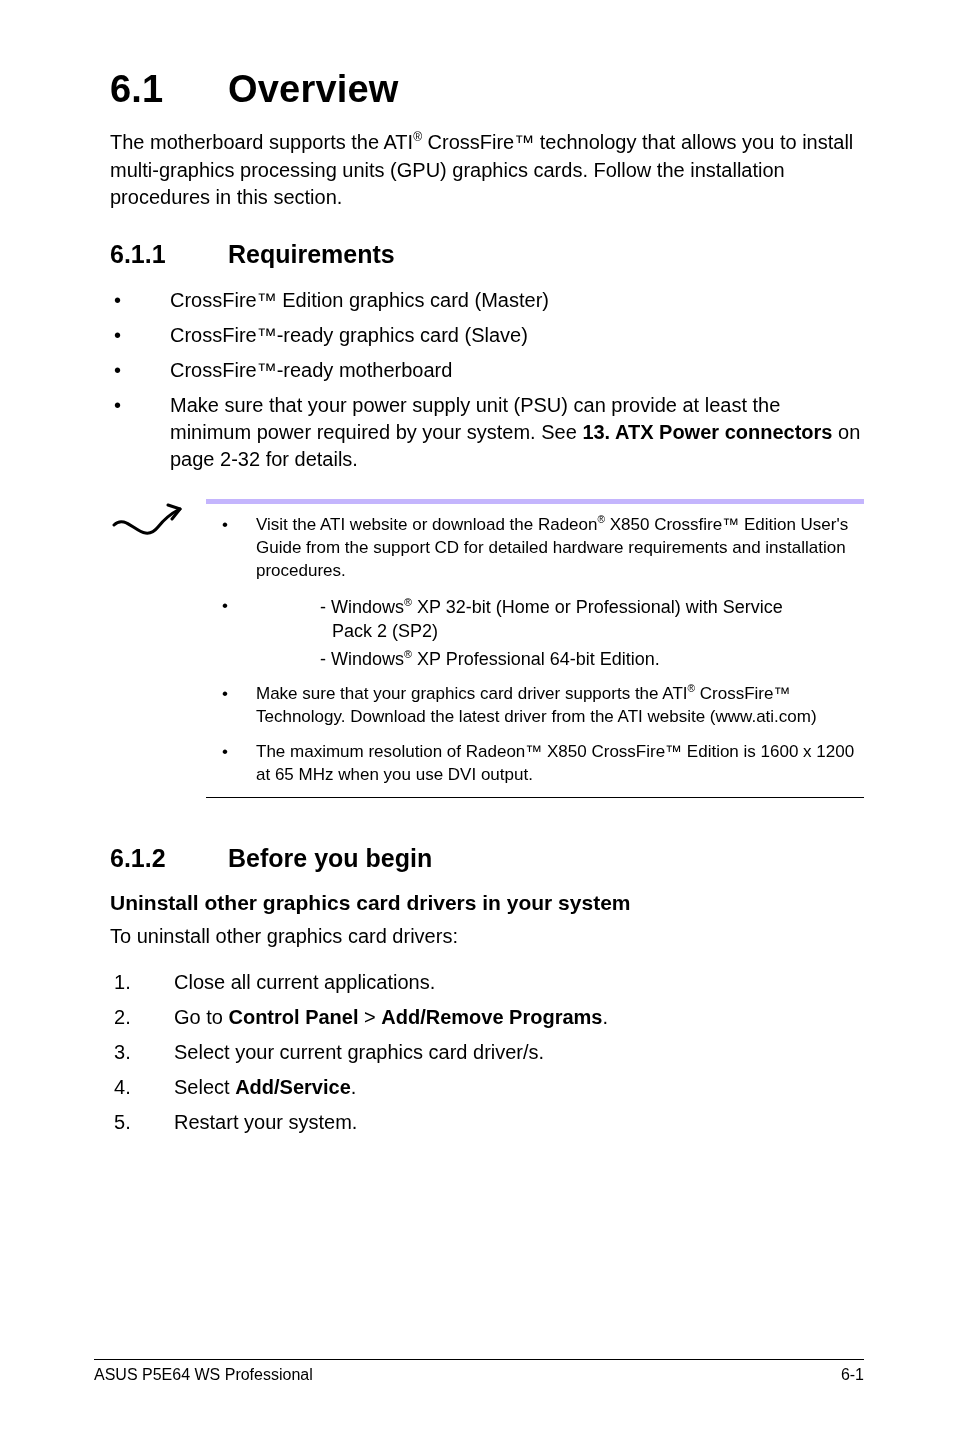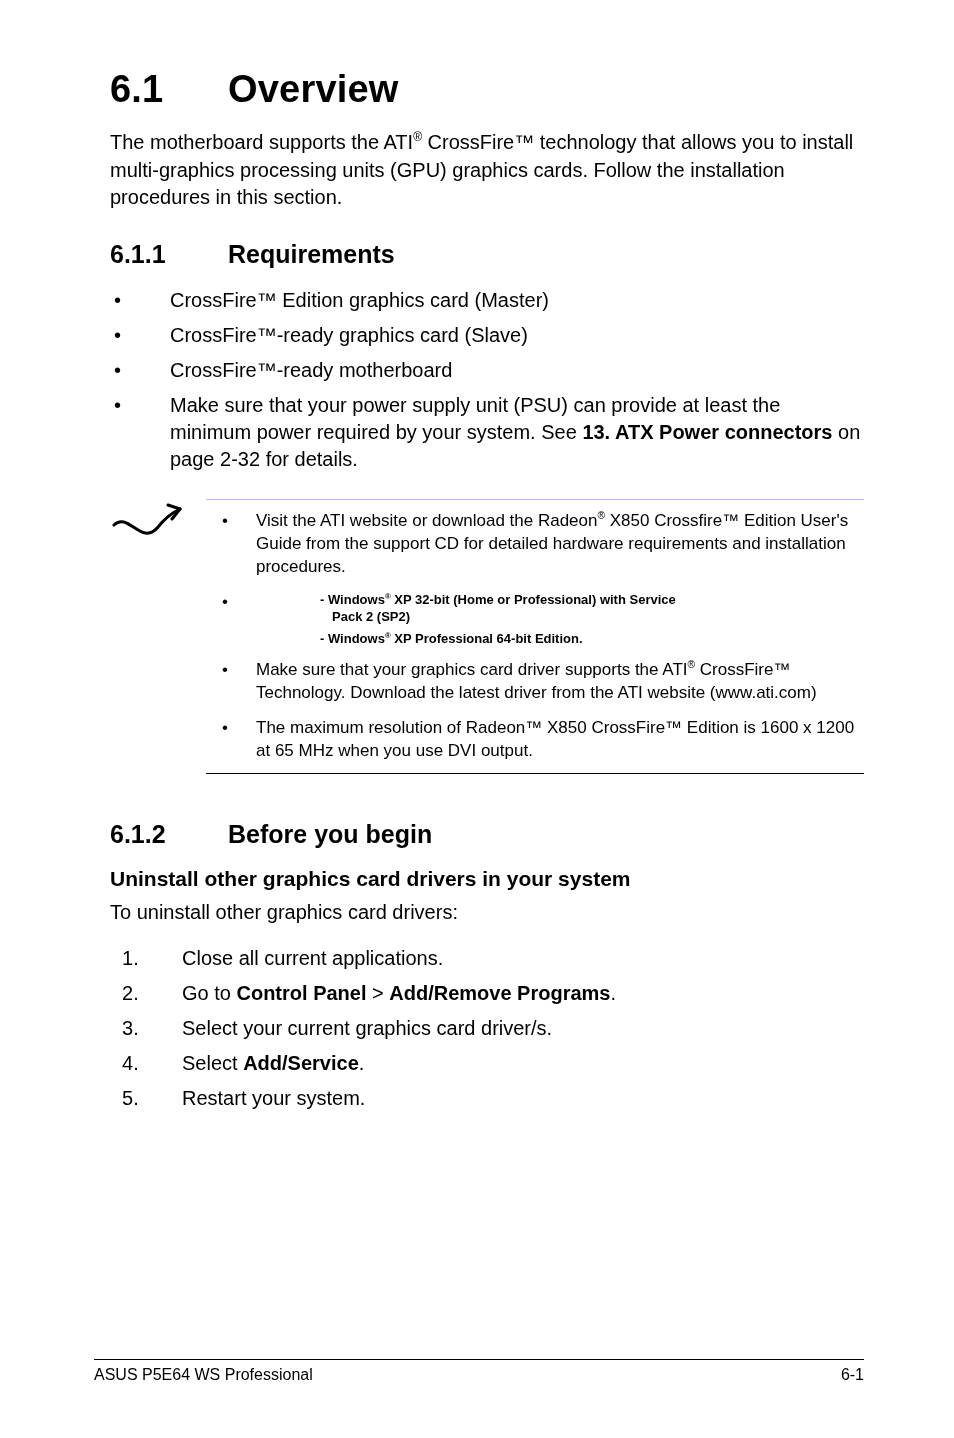--- a/index.html
+++ b/index.html
@@ -68,21 +68,21 @@
     margin: 20px 0 30px 0;
     align-items: flex-start;
   }
   .note-icon {
     flex: 0 0 96px;
     padding-top: 2px;
   }
   .note-icon svg { display: block; }
   .note-body {
     flex: 1;
-    border-top: 1px solid #c4b5fd;
+    border-top: 5px solid #c4b5fd;
     border-bottom: 1px solid #000;
     padding: 10px 4px 10px 0;
   }
   ul.note-list {
     list-style: none;
     margin: 0;
     padding: 0;
   }
   ul.note-list > li {
     font-size: 17px;
@@ -94,42 +94,41 @@
   ul.note-list > li:last-child { margin-bottom: 0; }
   ul.note-list > li::before {
     content: "•";
     position: absolute;
     left: 16px;
     top: 0;
     font-size: 17px;
   }
   .sub-dash {
     margin: 4px 0 0 64px;
-    font-size: 13px;
-    line-height: 1.35;
-    font-weight: bold;
+    font-size: 18px;
+    line-height: 1.35;
   }
   .sub-dash .indent {
     display: block;
     padding-left: 12px;
   }
   h3.runin {
     font-size: 21px;
     font-weight: 700;
     margin: 40px 0 8px 0;
   }
   p.body {
     font-size: 20px;
     line-height: 1.38;
     margin: 0 0 18px 0;
   }
   ol.steps {
     list-style: none;
     counter-reset: step;
-    margin: 12px;
+    margin: 4px;
     padding: 0;
   }
   ol.steps > li {
     counter-increment: step;
     font-size: 20px;
     line-height: 1.35;
     padding-left: 60px;
     position: relative;
     margin-bottom: 8px;
   }

